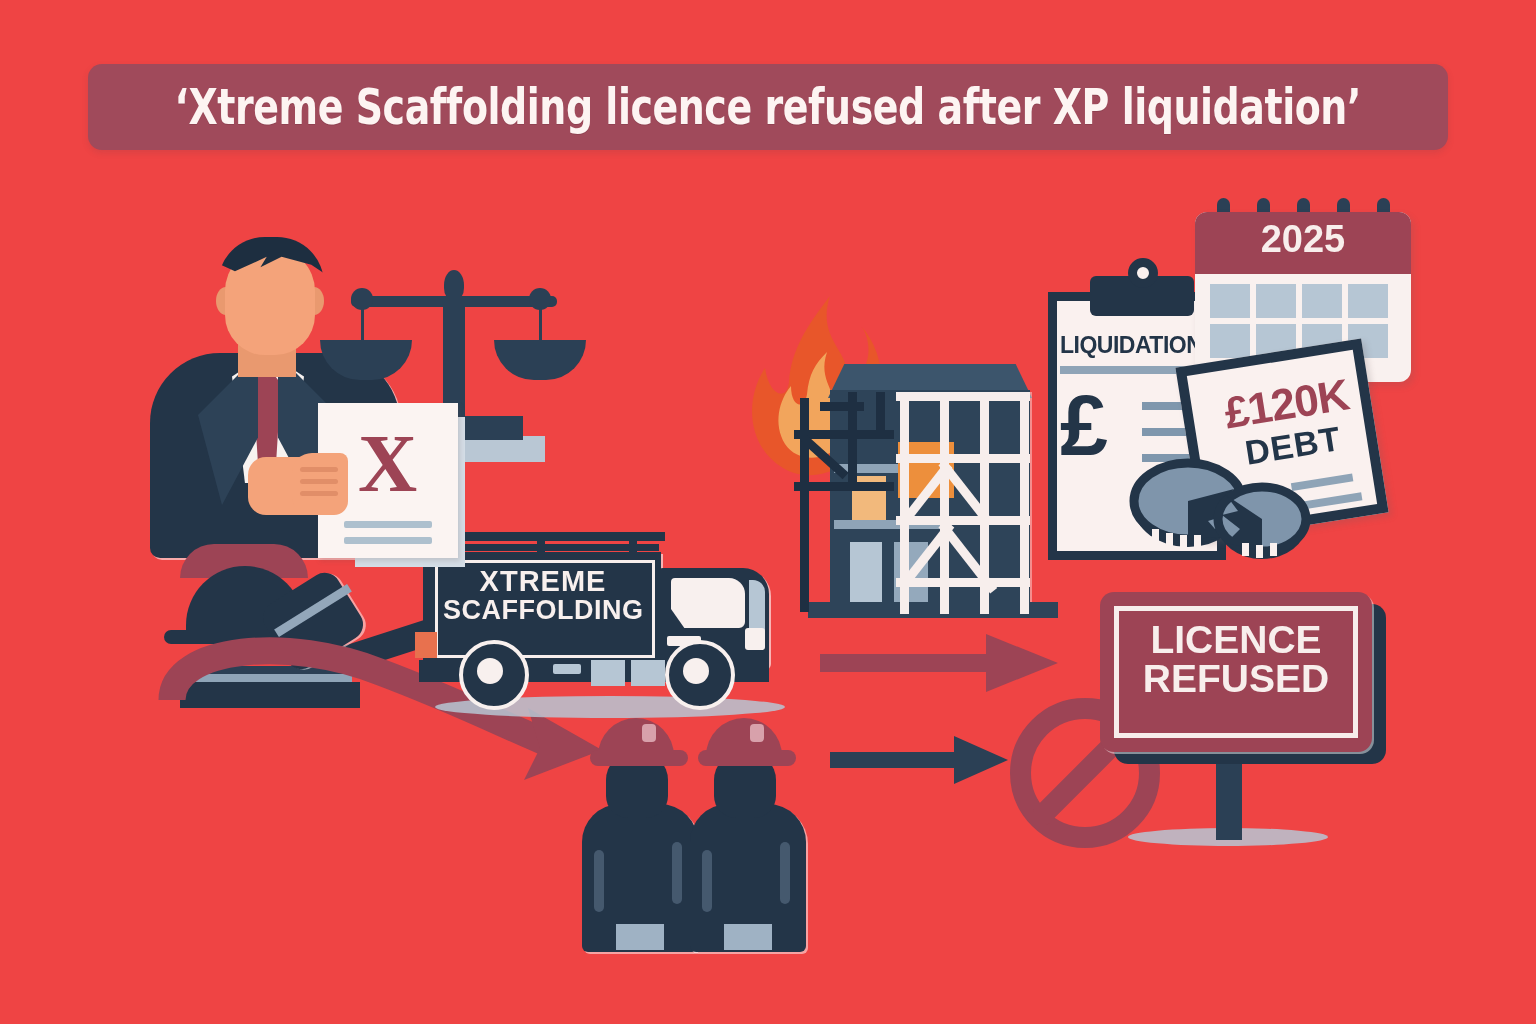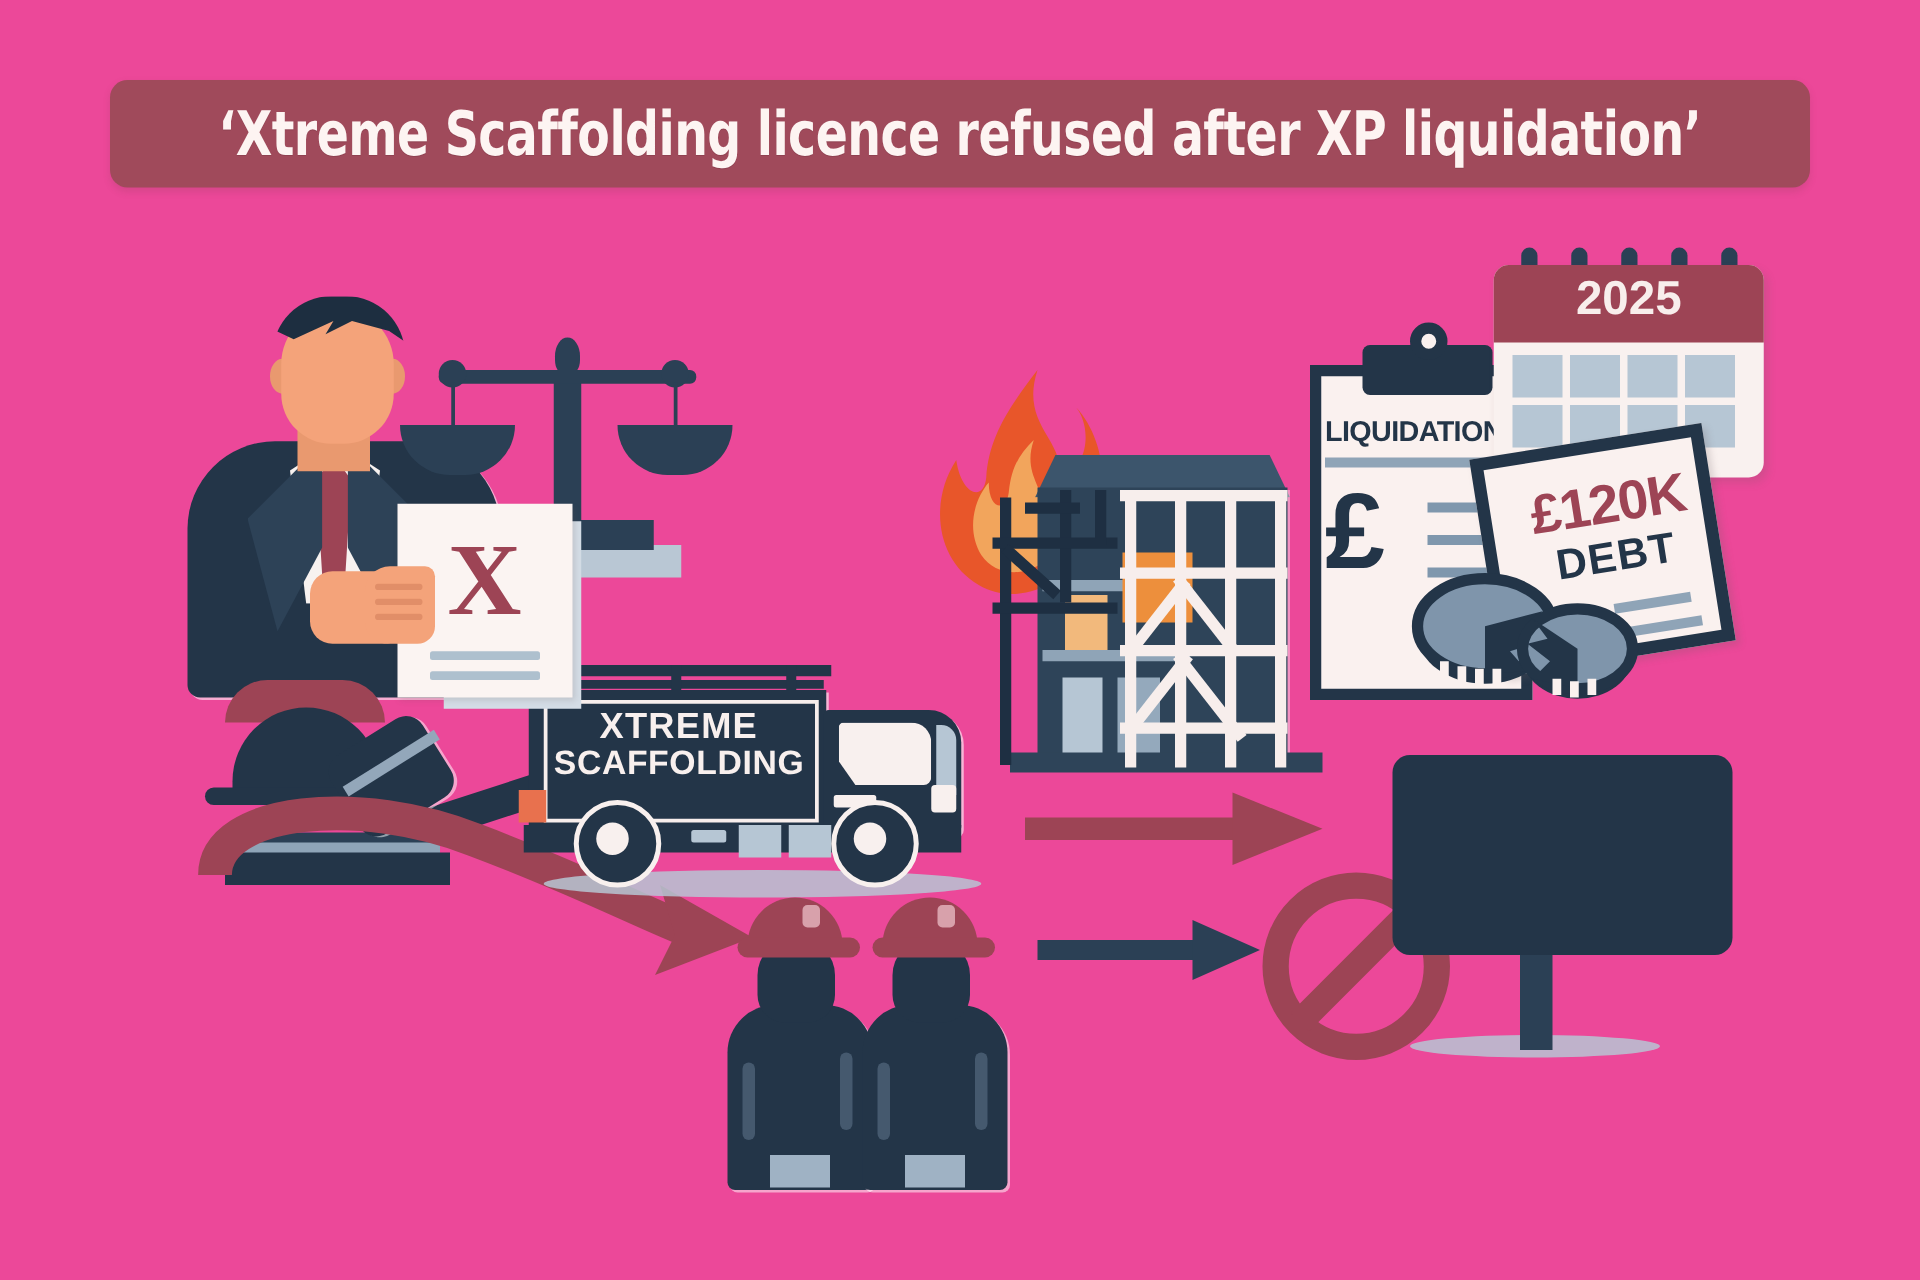--- a/index.html
+++ b/index.html
@@ -293,21 +293,21 @@
     font-family: "Liberation Sans Narrow", "Liberation Sans", sans-serif;
   }
   .rs-text .r1 { font-size: 39px; display: block; letter-spacing: 0px; }
   .rs-text .r2 { font-size: 39px; display: block; letter-spacing: 0px; }
   .rs-post { position: absolute; left: 116px; top: 158px; width: 26px; height: 90px; background: #2b4055; }
   .rs-shadow { left: 28px; top: 236px; width: 200px; height: 18px; }
 </style>
 </head>
 <body>
 
-<div id="canvas" style="background: #ec4899;">
+<div id="canvas" style="background: #ef4444;">
 
   <div id="title-banner">
     <span id="title-text">‘Xtreme Scaffolding licence refused after XP liquidation’</span>
   </div>
 
   <div class="art" id="businessman">
     <div class="bm-body"></div>
     <div class="bm-shirt"></div>
     <div class="bm-tie"></div>
     <div class="bm-lapel-l"></div>
@@ -529,15 +529,22 @@
 
   <div class="art" id="prohibit">
     <div class="pr-circle"></div>
     <div class="pr-slash"></div>
   </div>
 
   <div class="art" id="refused-sign">
     <div class="shadow-ellipse rs-shadow"></div>
     <div class="rs-post"></div>
     <div class="rs-shadowbox"></div>
+    <div class="rs-board">
+      <div class="rs-inner"></div>
+      <div class="rs-text">
+        <span class="r1">LICENCE</span>
+        <span class="r2">REFUSED</span>
+      </div>
+    </div>
   </div>
 
 </div>
 
 </body></html>

